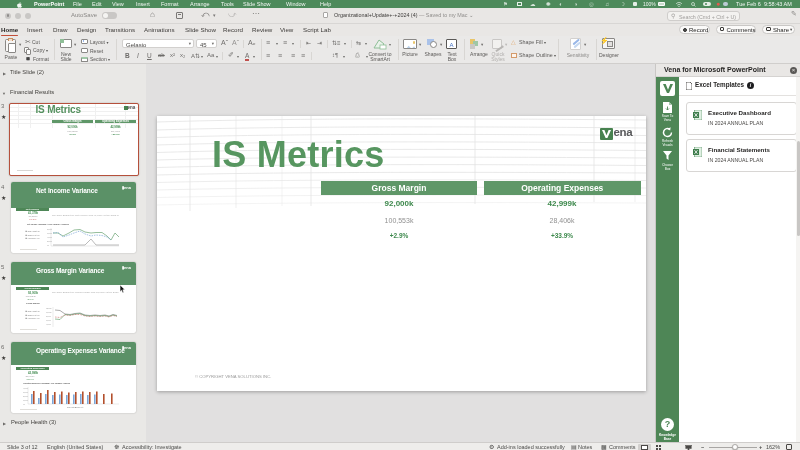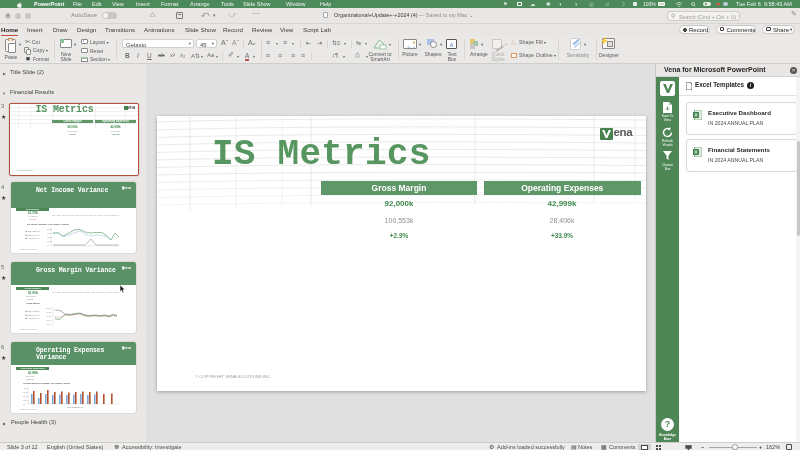--- a/index.html
+++ b/index.html
@@ -19,21 +19,21 @@
   .canvas { left:146px; top:64px; width:510px; height:378px; background:#e1e0e0; }
   .slide { position:absolute; left:11px; top:52px; width:489px; height:275px; background:#fff; box-shadow:0 1px 3.5px rgba(0,0,0,.3); }
   .statusbar { left:0; top:442px; width:800px; height:8px; background:#eeedeb; border-top:1px solid #cfcdcb; font-size:5.5px; color:#4a4a48; }
   .sb { position:absolute; top:0; height:8px; line-height:9px; }
   .greenbar { background:#5f9768; color:#fff; font-weight:bold; text-align:center; }
   .thumb { position:absolute; background:#fff; border-radius:2px; box-shadow:0 0 1.5px rgba(0,0,0,.3); overflow:hidden; }
   .thumbhead { position:absolute; left:0; top:0; width:100%; background:#5b9167; }
   .sectionlbl { position:absolute; font-size:5.8px; color:#44423f; }
   .snum { position:absolute; font-size:6px; color:#6e6c6a; }
   .sstar { position:absolute; font-size:6px; color:#3d3b39; }
-  .serif { font-family:Liberation Mono, monospace;padding-left:16px; }
+  .serif { font-family:Liberation Sans, sans-serif;padding-left:16px; }
   .rightpanel { left:656px; top:64px; width:144px; height:378px; background:#fff; }
   .vstrip { position:absolute; left:0; top:13px; width:23px; height:365px; background:#4e8656; }
   .card { position:absolute; left:30px; width:111px; height:33px; border:1px solid #d8d6d4; border-radius:3px; background:#fff; }
 </style>
 </head>
 <body>
 
 <div class="abs menubar" id="menubar">
   <svg style="position:absolute;left:17px;top:1.5px;" width="5" height="6" viewBox="0 0 10 12">
       <path d="M7 0 C7 1.5 6 2.5 5 2.6 C4.9 1.2 6 0.1 7 0 Z M5 3.2 C5.8 3.2 6.5 2.8 7.4 2.8 C8.3 2.9 9 3.3 9.5 4 C8.6 4.6 8.1 5.3 8.2 6.4 C8.2 7.5 8.9 8.3 9.8 8.7 C9.4 9.9 8.5 11.4 7.4 11.5 C6.6 11.5 6.3 11 5.2 11 C4.1 11 3.7 11.5 3 11.5 C1.8 11.4 0.4 9.3 0.2 7.2 C0 5.1 1.2 3.4 2.8 3.3 C3.6 3.2 4.3 3.2 5 3.2 Z" fill="#fff" opacity=".92"></path>

